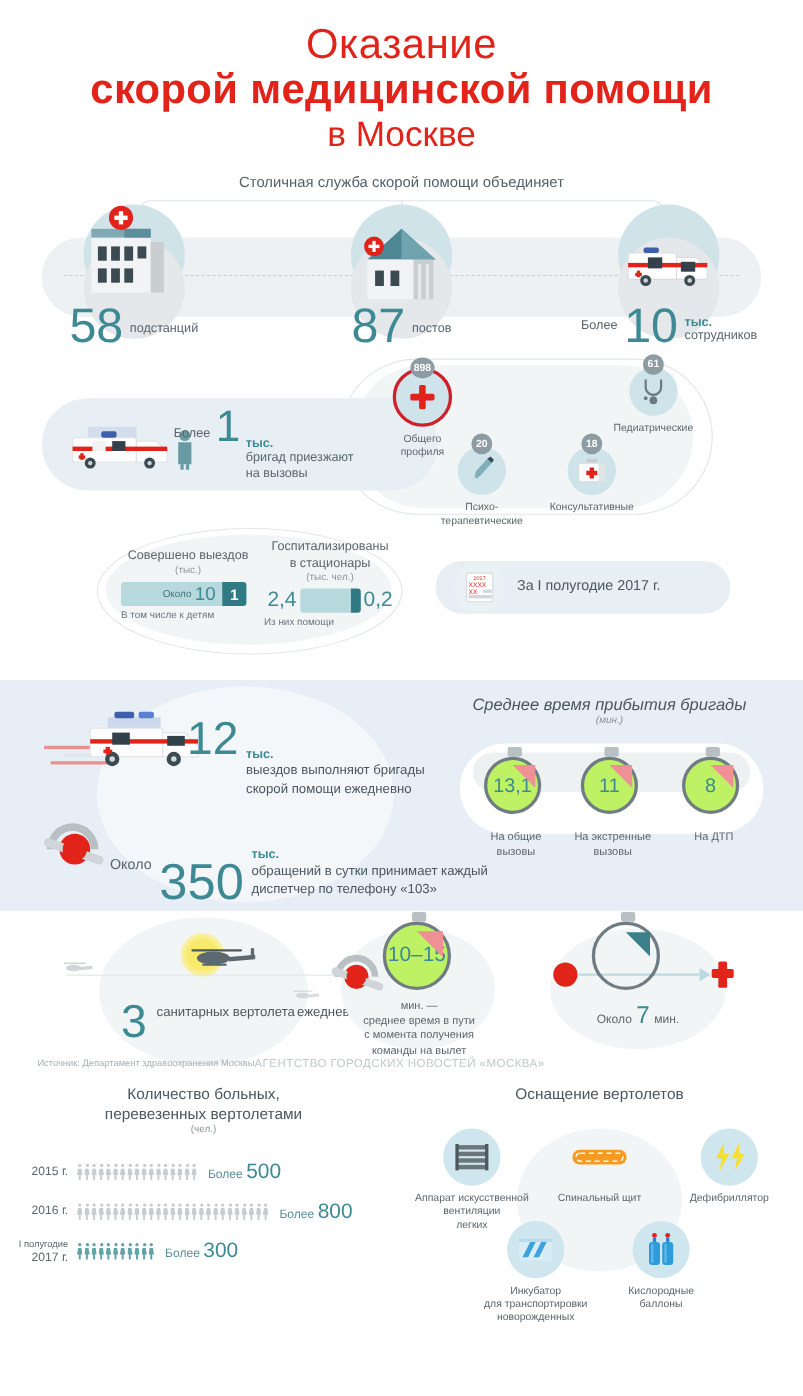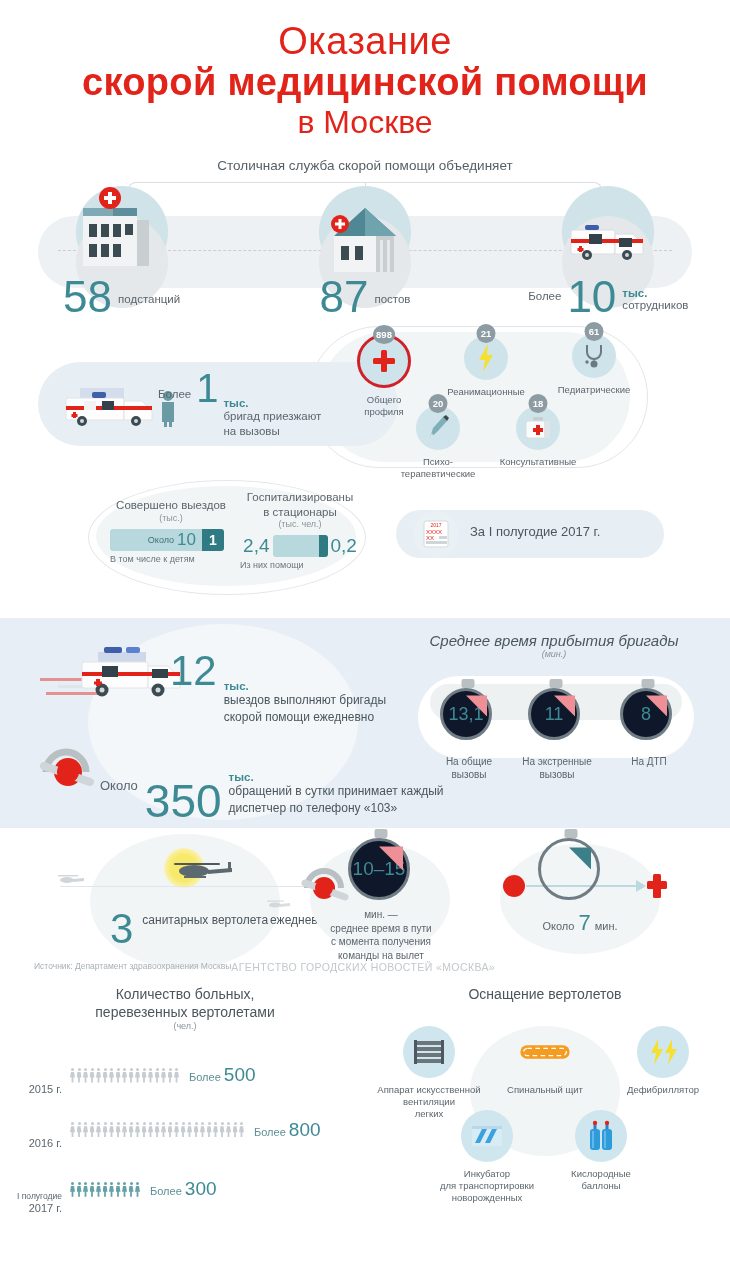--- a/index.html
+++ b/index.html
@@ -102,21 +102,21 @@
 
   .arrival-title { position: absolute; left: 404px; top: 14px; width: 300px; text-align: center;
       font-size: 15px; color: #4b565d; font-style: italic; }
   .arrival-unit { font-size: 9px; color: #8b949a; }
   .arrival-box { position: absolute; left: 418px; top: 58px; width: 276px; height: 82px;
       background: #fff; border-radius: 41px; }
   .arrival-band { position: absolute; left: 430px; top: 66px; width: 252px; height: 36px;
       background: #eef1f2; border-radius: 18px; }
   .watch { position: absolute; width: 56px; height: 56px; }
   .watch-face { width: 52px; height: 52px; border-radius: 50%; border: 3px solid #6f7c84;
-      background: #0f172a; position: relative; display: flex; align-items: center; justify-content: center; }
+      background: #bef264; position: relative; display: flex; align-items: center; justify-content: center; }
   .watch-top { position: absolute; top: -9px; left: 50%; transform: translateX(-50%);
       width: 13px; height: 9px; background: #b9c0c4; border-radius: 2px; }
   .watch-val { font-size: 18px; color: #3e8a94; }
   .watch-wedge { position: absolute; top: 4px; left: 50%; width: 21px; height: 21px;
       background: #ef8f96; clip-path: polygon(0 0, 100% 0, 100% 100%); }
   .wedge-teal { background: #3b8089; }
   .arr-lbl { position: absolute; text-align: center; font-size: 10px; color: #5b666d; line-height: 1.25; width: 90px;}
 
   
   .sec5 { position: relative; height: 150px; }
@@ -129,21 +129,21 @@
   .heli-line { position: absolute; left: 60px; top: 58px; width: 250px; border-top: 1px solid #e0e5e7; }
 
   .w2-circ { position: absolute; width: 140px; height: 110px; background: #f2f5f6; border-radius: 50%; }
   .w2-txt { position: absolute; text-align: center; font-size: 10px; color: #5b666d; line-height: 1.35; width: 170px;}
 
   
   .sec6 { position: relative; height: 210px; }
   .chart-title { text-align: center; font-size: 14px; color: #4b565d; line-height: 1.25; }
   .chart-unit { font-size: 9px; color: #8b949a; }
   .prow { display: flex; align-items: center; margin-bottom: 14px; }
-  .pyear { width: 70px; text-align: right; font-size: 11px; color: #5b666d; line-height: 1.15; padding-right: 8px; margin-top: 28px;}
+  .pyear { width: 70px; text-align: right; font-size: 11px; color: #5b666d; line-height: 1.15; padding-right: 8px;}
   .pyear small { font-size: 8.5px; display: block; }
   .people { display: flex; gap: 1.5px; align-items: center; }
   .person { width: 5px; height: 15px; position: relative; }
   .person::before { content: ""; position: absolute; top: 0; left: 1px; width: 3px; height: 3px;
       border-radius: 50%; background: currentColor; }
   .person::after { content: ""; position: absolute; top: 4px; left: 0; width: 5px; height: 11px;
       background: currentColor; clip-path: polygon(20% 0, 80% 0, 100% 55%, 68% 55%, 68% 100%, 32% 100%, 32% 55%, 0 55%); }
   .pval { font-size: 11px; color: #5b8f96; margin-left: 10px; white-space: nowrap; }
   .pval b { font-size: 19px; color: #3e8a94; font-weight: 400; }
 
@@ -296,29 +296,20 @@
         <svg width="26" height="26" viewBox="0 0 26 26">
             <rect x="10" y="2" width="6" height="22" rx="1.5" fill="#e2231a"></rect>
             <rect x="2" y="10" width="22" height="6" rx="1.5" fill="#e2231a"></rect>
           </svg>
         <span class="cat-badge">898</span>
       </div>
       <div class="cat-lbl" style="white-space:pre-line">Общего
 профиля</div>
     </div>
 
-    <div class="cat" style="left:440px; top:16px;">
-      <div class="cat-circ">
-        <svg width="18" height="28" viewBox="0 0 18 28">
-            <polygon points="11,0 2,16 8,16 6,28 16,11 10,11" fill="#f5e032"></polygon>
-          </svg>
-        <span class="cat-badge">21</span>
-      </div>
-      <div class="cat-lbl" style="white-space:pre-line">Реанимационные</div>
-    </div>
 
     <div class="cat" style="left:548px; top:14px;">
       <div class="cat-circ">
         <svg width="26" height="28" viewBox="0 0 26 28" fill="none" stroke="#6b7a82" stroke-width="2">
           <path d="M6 3 v7 a7 7 0 0 0 14 0 V3"></path>
             <circle cx="13" cy="22" r="3.5" fill="#6b7a82" stroke="none"></circle>
           <path d="M13 17 v1.5"></path>
             <circle cx="6" cy="20" r="1.7" fill="#6b7a82" stroke="none"></circle>
         </svg>
         <span class="cat-badge">61</span>

